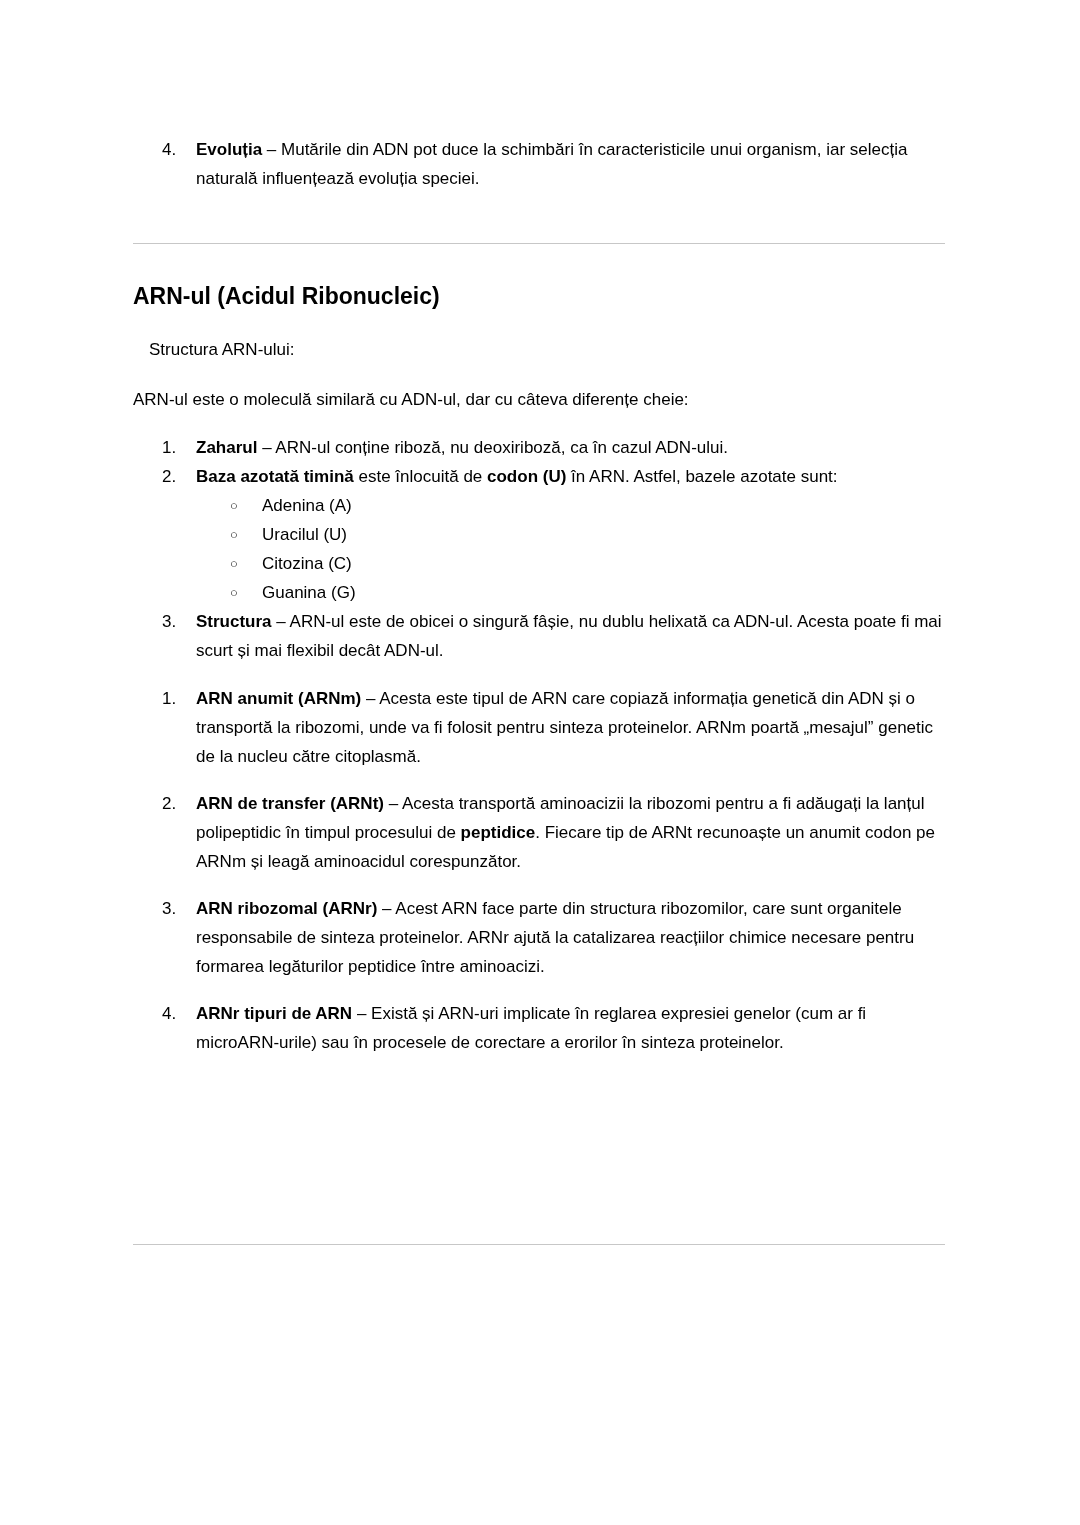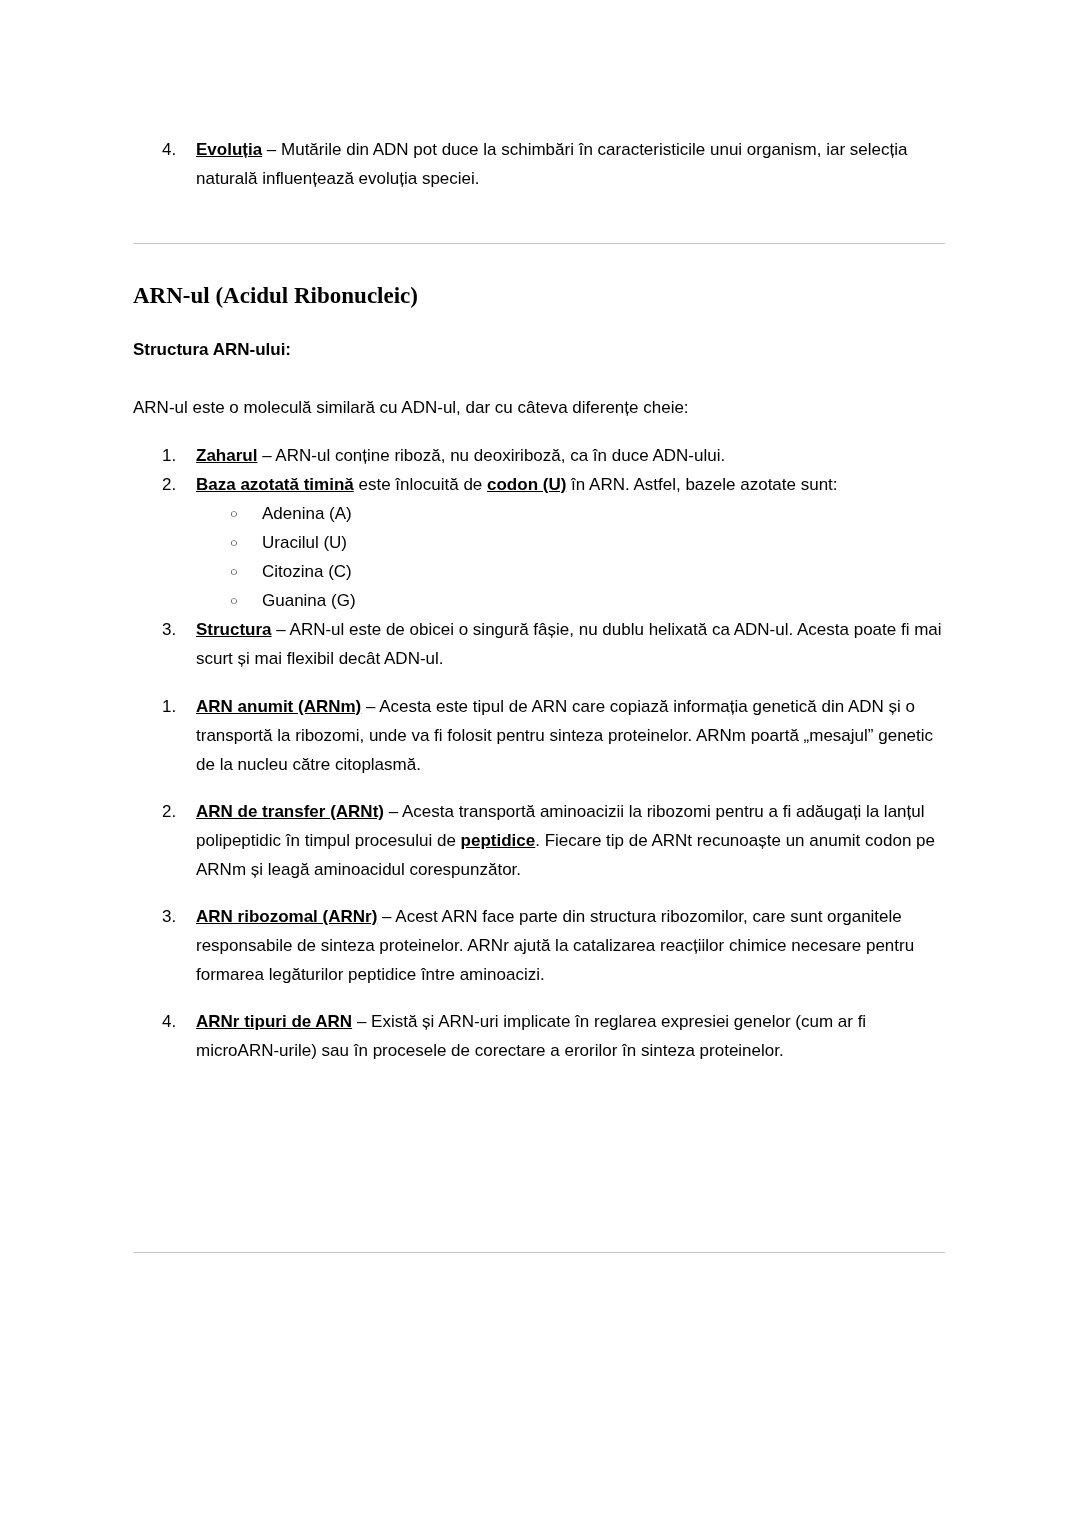--- a/index.html
+++ b/index.html
@@ -7,21 +7,21 @@
   body { font-family: "Liberation Sans", sans-serif; color: #000000; }
 
   .page {
     width: 1080px;
     min-height: 1525px;
     background: #ffffff;
     padding: 135px 135px 40px 133px;
   }
 
   .bodytext { font-size: 17px; line-height: 29px; }
-  .b { font-weight: 700; text-decoration: underline; }
+  .b { font-weight: 700; }
 
   
   .li { display: flex; margin-left: 29px; }
   .num { flex: 0 0 34px; }
   .txt { flex: 1; }
 
   
   .subli { display: flex; margin-left: 97px; }
   .bullet { flex: 0 0 32px; font-size: 13px; line-height: 29px; }
 
@@ -32,28 +32,27 @@
     height: 0;
   }
   .rule-top { margin-top: 50px; }
   .rule-bottom { margin-top: 187px; }
 
   .h1 {
     font-size: 23px;
     line-height: 30px;
     font-weight: 700;
     margin: 37px 0 0 0;
-    font-family: Liberation Serif, serif;
   }
   .h2 {
-    font-weight: 700;
-    margin: 24px 0 0 0;
+    font-weight: 400;
+    margin: 24px 0 0 16px;
   }
   .h2-functii { margin-top: 13px; }
-  .para { margin: 29px 0 0 0; }
+  .para { margin: 21px 0 0 0; }
   .list { margin-top: 19px; }
   .spaced > .li + .li { margin-top: 18px; }
 </style>
 </head>
 <body>
 
 <div class="page">
 
   <div class="li bodytext">
     <span class="num">4.</span>
@@ -65,21 +64,21 @@
   <h1 class="h1">ARN-ul (Acidul Ribonucleic)</h1>
 
   <h2 class="h2 bodytext">Structura ARN-ului:</h2>
 
   <p class="para bodytext">ARN-ul este o moleculă similară cu ADN-ul, dar cu câteva diferențe cheie:</p>
 
   <div class="list">
 
     <div class="li bodytext">
       <span class="num">1.</span>
-      <div class="txt"><span class="b">Zaharul</span><span> – ARN-ul conține riboză, nu deoxiriboză, ca în duce ADN-ului.</span></div>
+      <div class="txt"><span class="b">Zaharul</span><span> – ARN-ul conține riboză, nu deoxiriboză, ca în cazul ADN-ului.</span></div>
     </div>
 
     <div class="li bodytext">
       <span class="num">2.</span>
       <div class="txt"><span class="b">Baza azotată timină</span><span> este înlocuită de </span><span class="b">codon (U)</span><span> în ARN. Astfel, bazele azotate sunt:</span></div>
     </div>
 
     <div class="sublist">
       <div class="subli bodytext">
         <span class="bullet">○</span>

